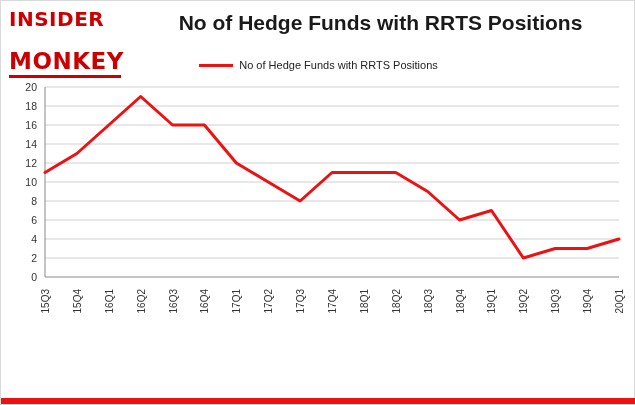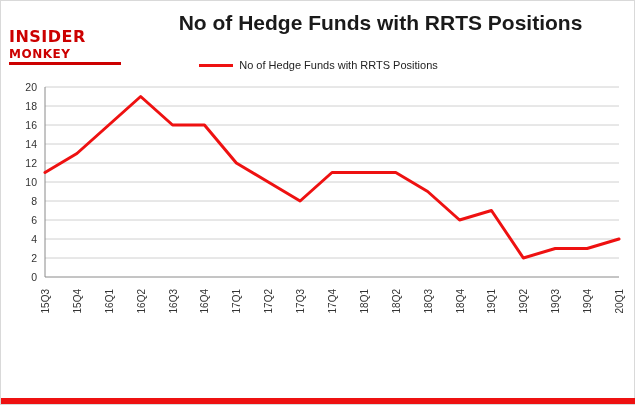--- a/index.html
+++ b/index.html
@@ -30,28 +30,27 @@
     height: 46px;
     line-height: 1;
   }
   #logo .l1, #logo .l2 {
     font-family: "DejaVu Sans", sans-serif;
     font-weight: bold;
     color: #cc0000;
     letter-spacing: 0.5px;
   }
   #logo .l1 {
-    font-size: 16px;
+    font-size: 20px;
     display: block;
-    margin-top: 20px;
   }
   #logo .l2 {
-    font-size: 12px;
+    font-size: 23px;
     display: block;
-    margin-top: 3px;
+    margin-top: 21px;
   }
   #logo .bar {
     display: block;
     width: 112px;
     height: 3px;
     background: #cc0000;
     margin-top: 2px;
   }
   
   #title {

